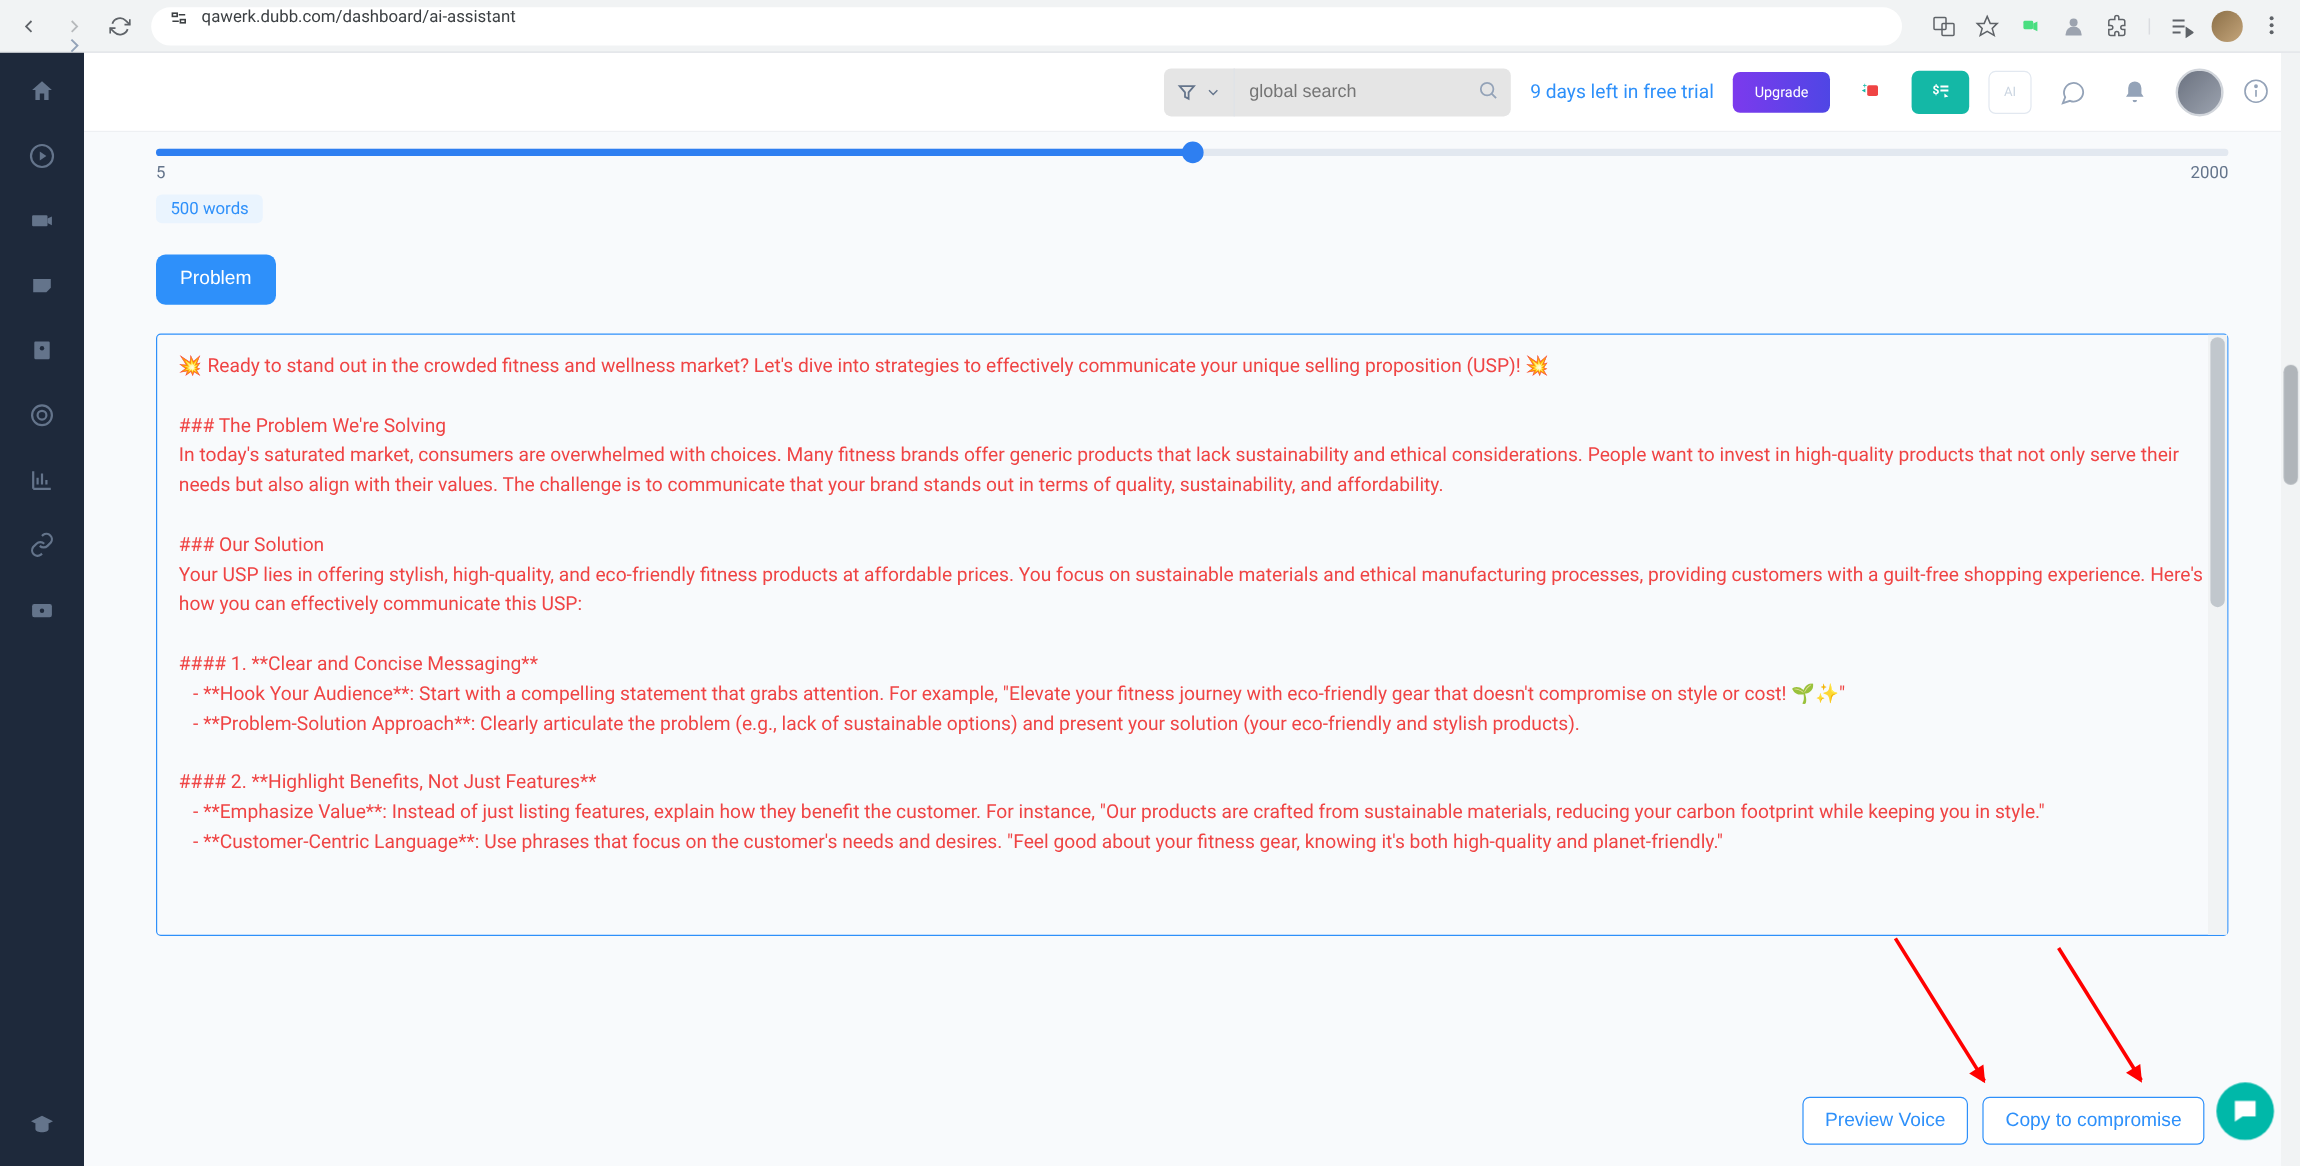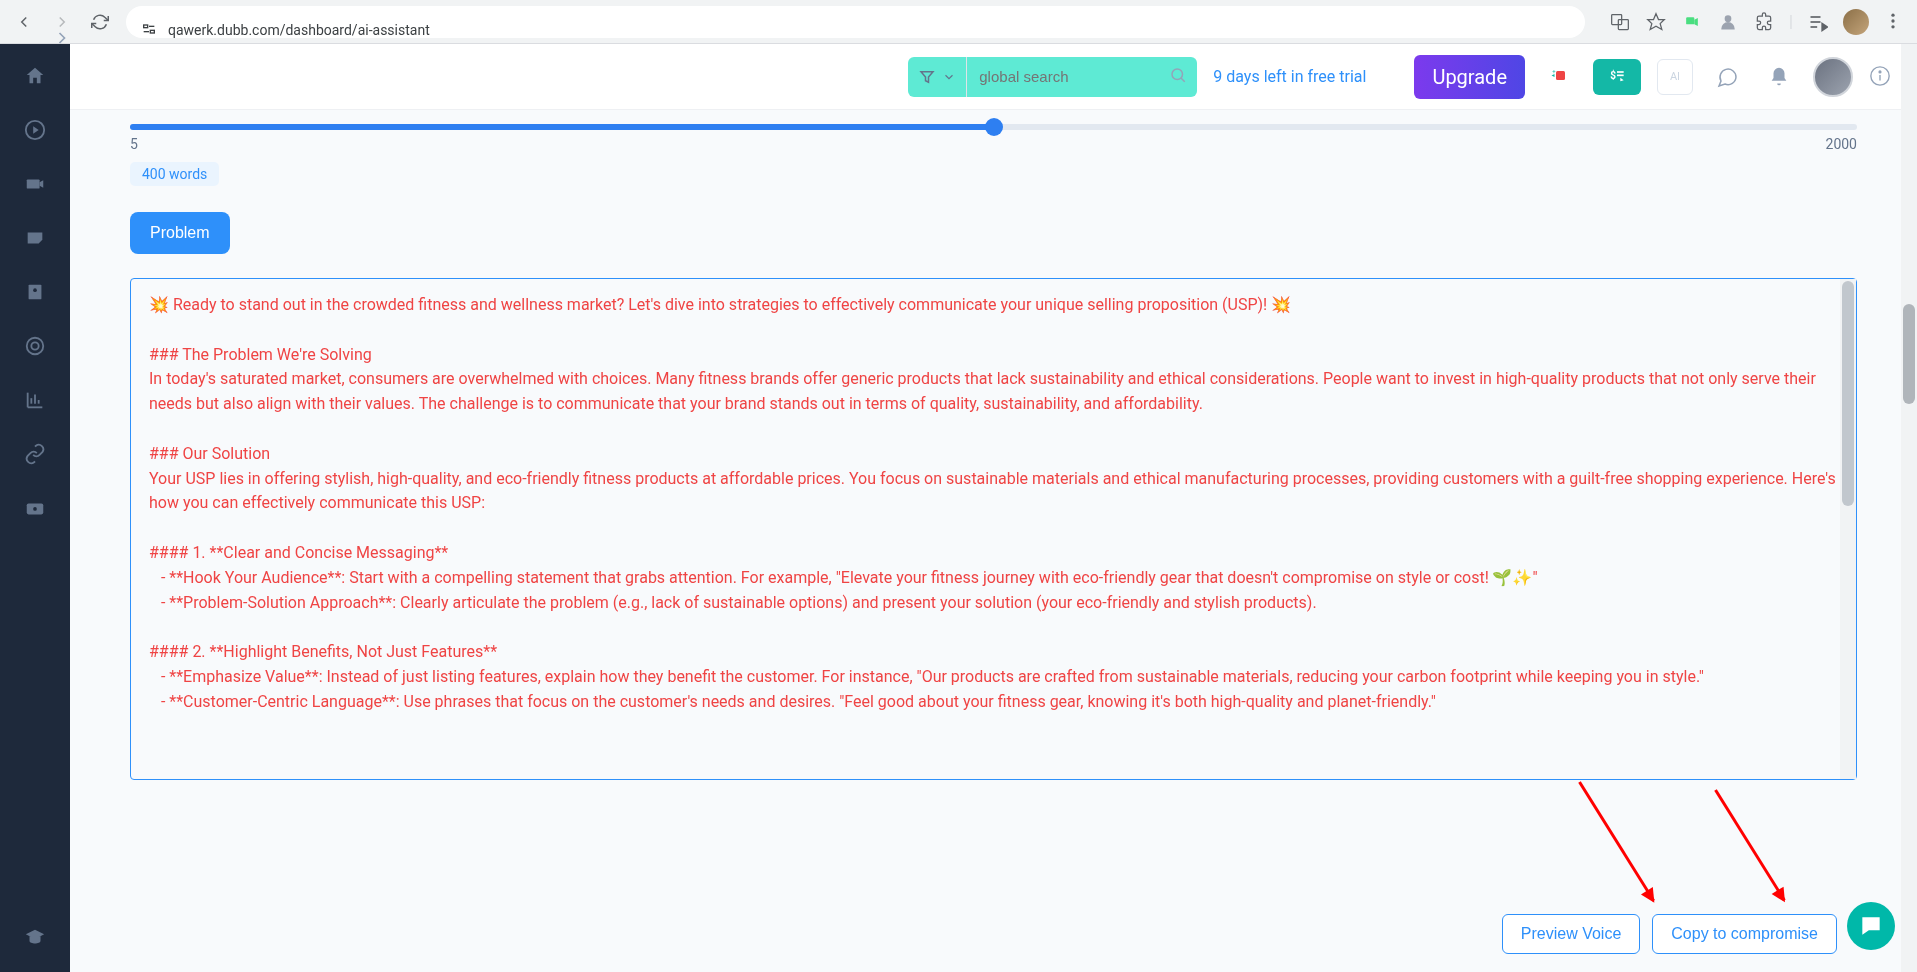--- a/index.html
+++ b/index.html
@@ -2,46 +2,46 @@
 <html><head>
 <meta charset="utf-8">
 <style>
 * { margin: 0; padding: 0; box-sizing: border-box; }
 body { font-family: -apple-system, BlinkMacSystemFont, "Segoe UI", Roboto, sans-serif; background: #fff; overflow: hidden; }
 
 
 .browser-chrome { height: 44px; background: #f1f3f4; display: flex; align-items: center; padding: 0 12px; gap: 14px; border-bottom: 1px solid #dadce0; }
 .nav-btn { width: 24px; height: 24px; display: flex; align-items: center; justify-content: center; color: #5f6368; cursor: pointer; border-radius: 50%; }
 .nav-btn svg { width: 18px; height: 18px; }
-.url-bar { flex: 1; height: 32px; background: #fff; border-radius: 16px; display: flex; align-items: flex-end; padding: 0 14px; gap: 10px; color: #3c4043; font-size: 14px; }
+.url-bar { flex: 1; height: 32px; background: #fff; border-radius: 16px; display: flex; align-items: flex-start; padding: 0 14px; gap: 10px; color: #3c4043; font-size: 14px; }
 .url-icon { width: 18px; height: 18px; display: flex; align-items: center; justify-content: center; }
 .chrome-right { display: flex; align-items: center; gap: 14px; margin-left: 10px; }
 .chrome-icon { width: 22px; height: 22px; color: #5f6368; display: flex; align-items: center; justify-content: center; }
 .chrome-avatar { width: 26px; height: 26px; border-radius: 50%; background: linear-gradient(135deg,#8b6f47,#c4a57b); }
 .chrome-dots { width: 22px; height: 22px; color: #5f6368; }
 
 
 .app { display: flex; height: calc(100vh - 44px); }
 .sidebar { width: 70px; background: #1e293b; display: flex; flex-direction: column; align-items: center; padding-top: 18px; gap: 26px; position: relative; }
 .sidebar-expand { position: absolute; top: 28px; left: 52px; width: 24px; height: 24px; color: #94a3b8; }
 .side-icon { width: 28px; height: 28px; color: #64748b; display: flex; align-items: center; justify-content: center; cursor: pointer; }
 .side-icon.bottom { margin-top: auto; margin-bottom: 20px; }
 
 .main { flex: 1; display: flex; flex-direction: column; background: #f8fafc; overflow: hidden; }
 
 
 .topbar { height: 66px; background: #fff; display: flex; align-items: center; padding: 0 24px; gap: 16px; border-bottom: 1px solid #eef0f3; }
 .topbar-spacer1 { flex: 1; }
-.search-wrap { display: flex; align-items: center; background: #5eead4; height: 40px; border-radius: 6px; }
+.search-wrap { display: flex; align-items: center; background: #e5e5e5; height: 40px; border-radius: 6px; }
 .filter-seg { display: flex; align-items: center; padding: 0 10px; gap: 6px; border-right: 1px solid #dfe3e8; height: 100%; color: #64748b; }
 .search-input { border: none; background: transparent; outline: none; padding: 0 36px 0 12px; font-size: 15px; color: #64748b; width: 230px; }
 .search-icon { position: absolute; right: 10px; color: #94a3b8; }
 .search-box { position: relative; display: flex; align-items: center; }
 .trial-text { color: #2e90fa; font-size: 16px; }
-.upgrade-btn { background: linear-gradient(90deg,#7c3aed,#4f46e5); color: #fff; padding: 10px 18px; border-radius: 6px; font-size: 20px; cursor: pointer; margin-left: 32px; }
+.upgrade-btn { background: linear-gradient(90deg,#7c3aed,#4f46e5); color: #fff; padding: 10px 18px; border-radius: 6px; font-size: 12px; cursor: pointer; }
 .top-icon { width: 36px; height: 36px; display: flex; align-items: center; justify-content: center; border-radius: 6px; cursor: pointer; }
 .top-icon.rec { color: #ef4444; }
 .top-icon.money { background: #14b8a6; color: #fff; width: 48px; }
 .top-icon.ai { color: #cbd5e1; border: 1px solid #e2e8f0; }
 .top-icon.chat { color: #94a3b8; }
 .top-icon.bell { color: #94a3b8; }
 .top-avatar { width: 40px; height: 40px; border-radius: 50%; background: linear-gradient(135deg,#6b7280,#9ca3af); border: 2px solid #d1d5db; }
 .top-info { width: 24px; height: 24px; color: #94a3b8; }
 
 
@@ -292,21 +292,21 @@
     <div class="content">
       <div class="slider-area">
         <div class="slider-track">
           <div class="slider-fill"></div>
           <div class="slider-thumb"></div>
         </div>
         <div class="slider-labels">
           <span>5</span>
           <span>2000</span>
         </div>
-        <span class="word-badge">400 words</span>
+        <span class="word-badge">500 words</span>
       </div>
 
       <button class="resubmit-btn">Problem</button>
 
       <div class="output-box">
         <div class="output-text">💥 Ready to stand out in the crowded fitness and wellness market? Let's dive into strategies to effectively communicate your unique selling proposition (USP)! 💥
 
 ### The Problem We're Solving
 In today's saturated market, consumers are overwhelmed with choices. Many fitness brands offer generic products that lack sustainability and ethical considerations. People want to invest in high-quality products that not only serve their needs but also align with their values. The challenge is to communicate that your brand stands out in terms of quality, sustainability, and affordability.
 

